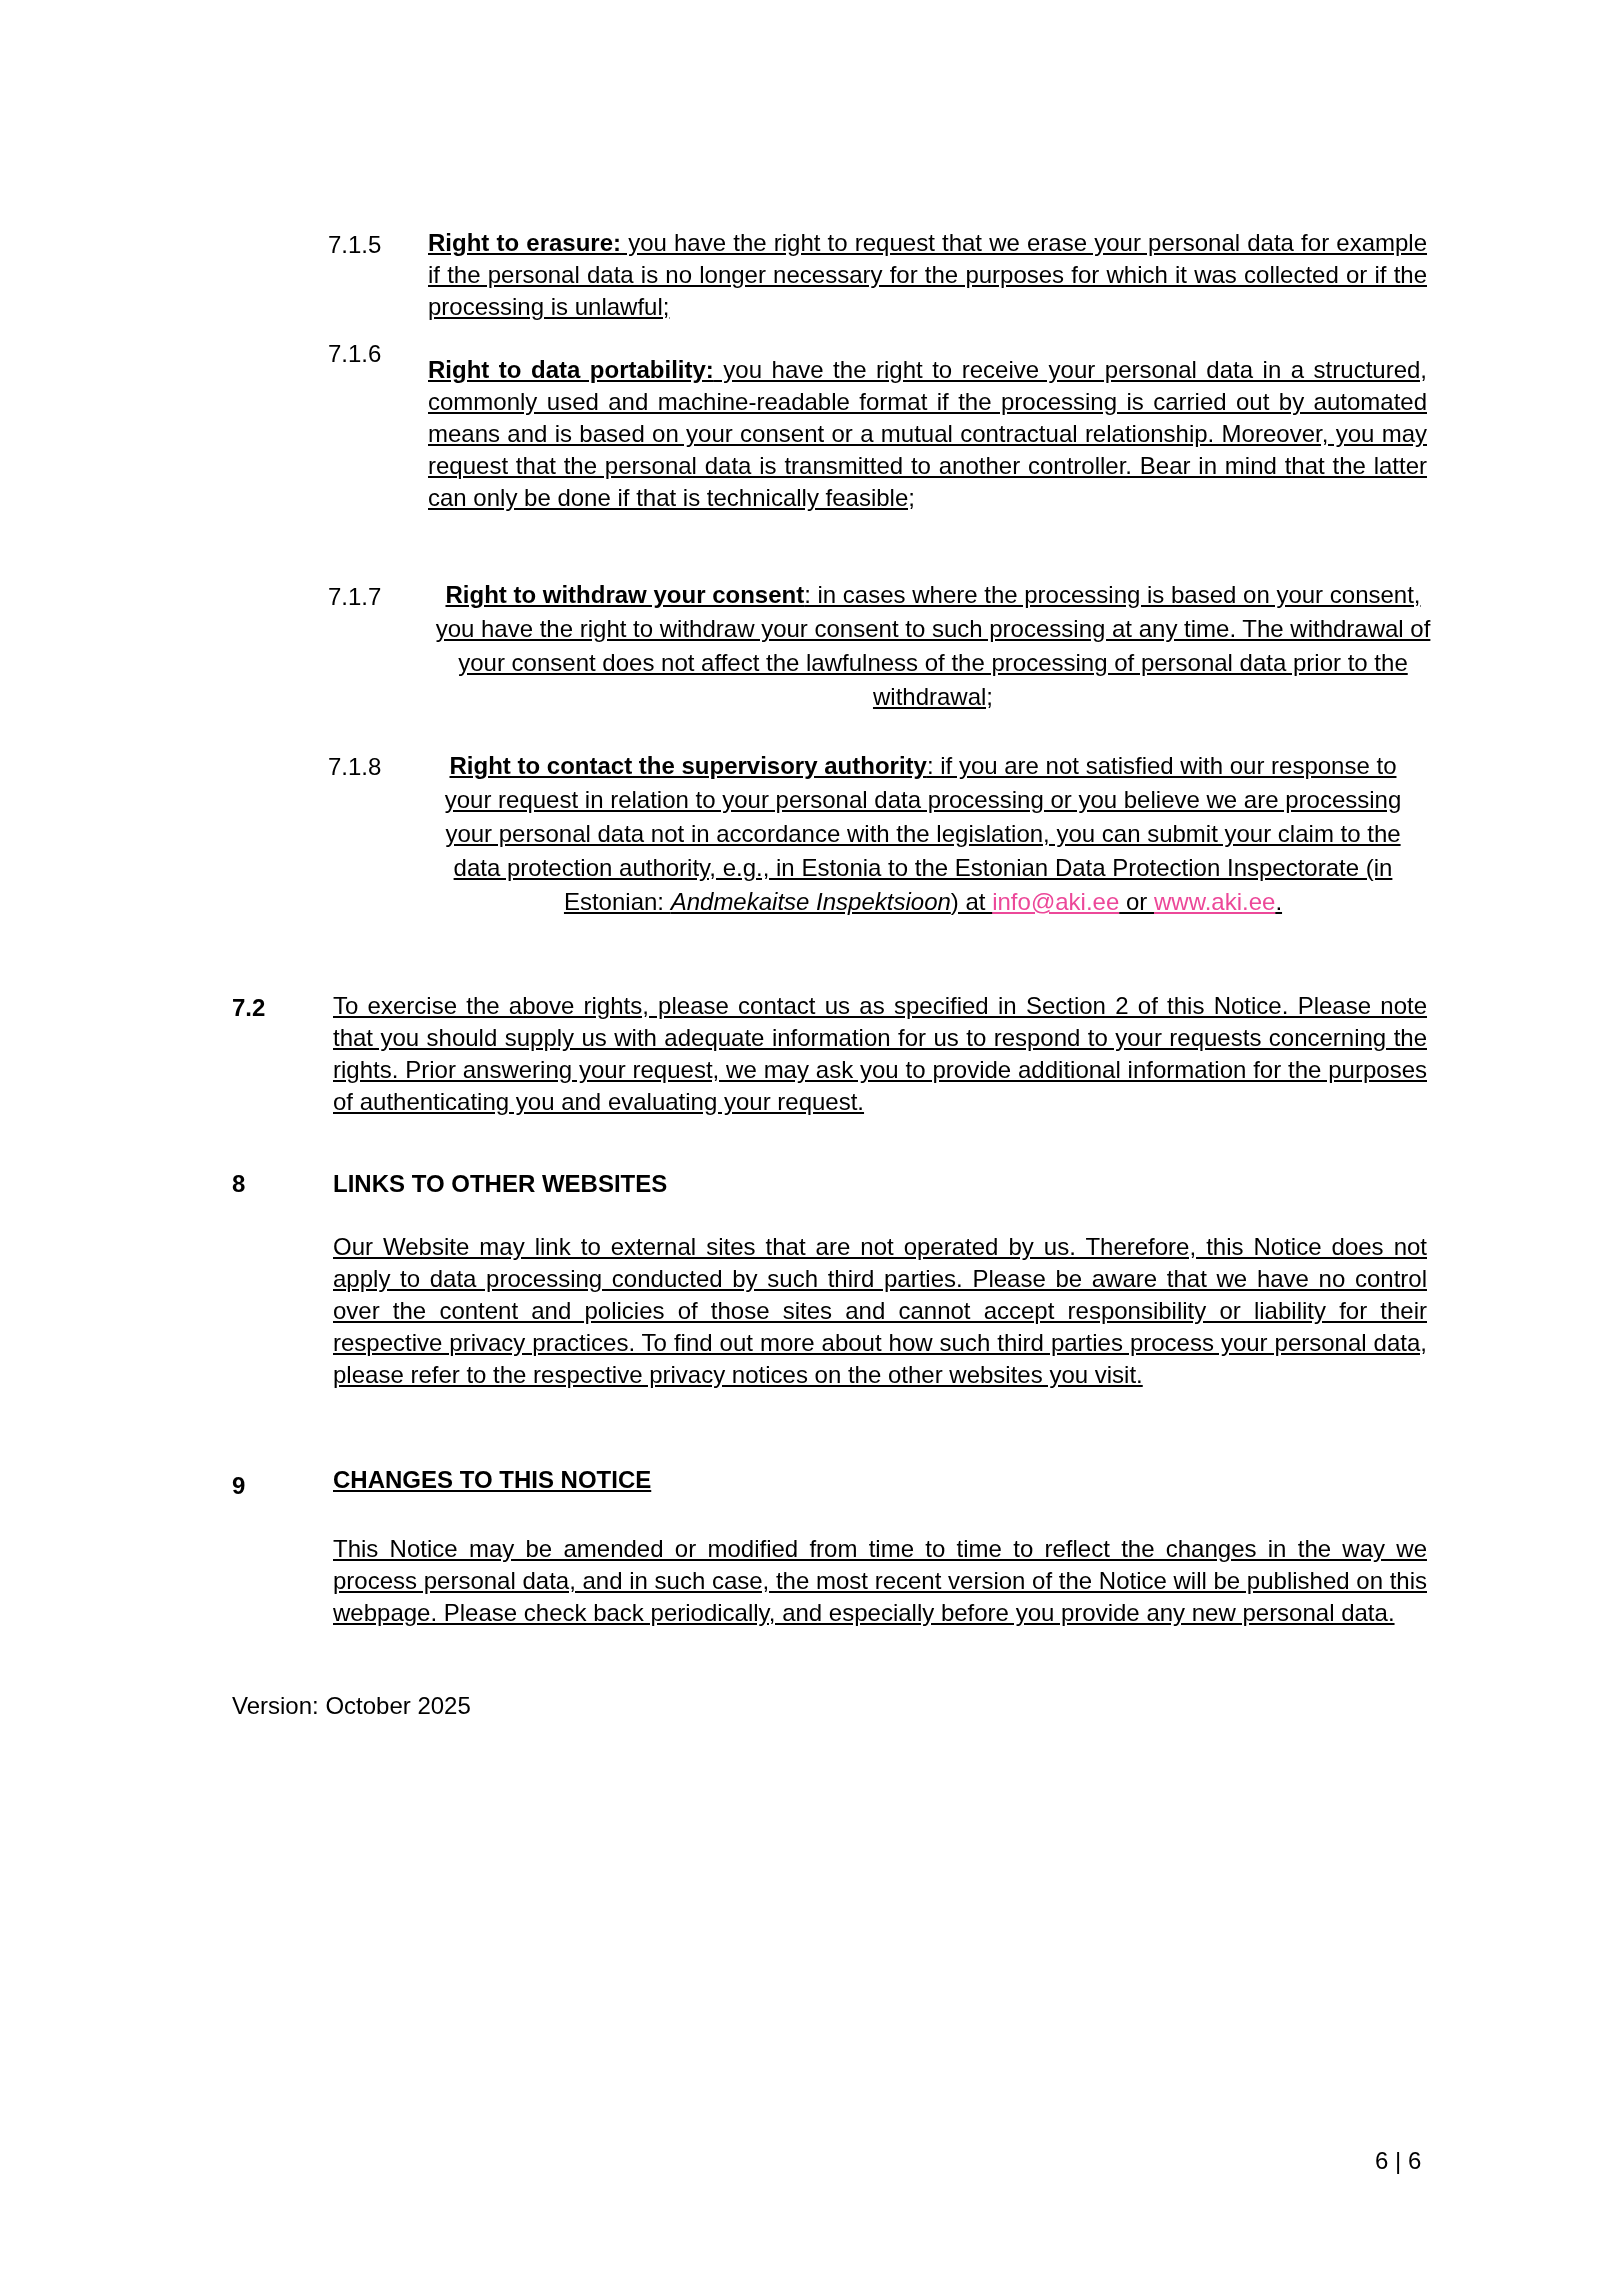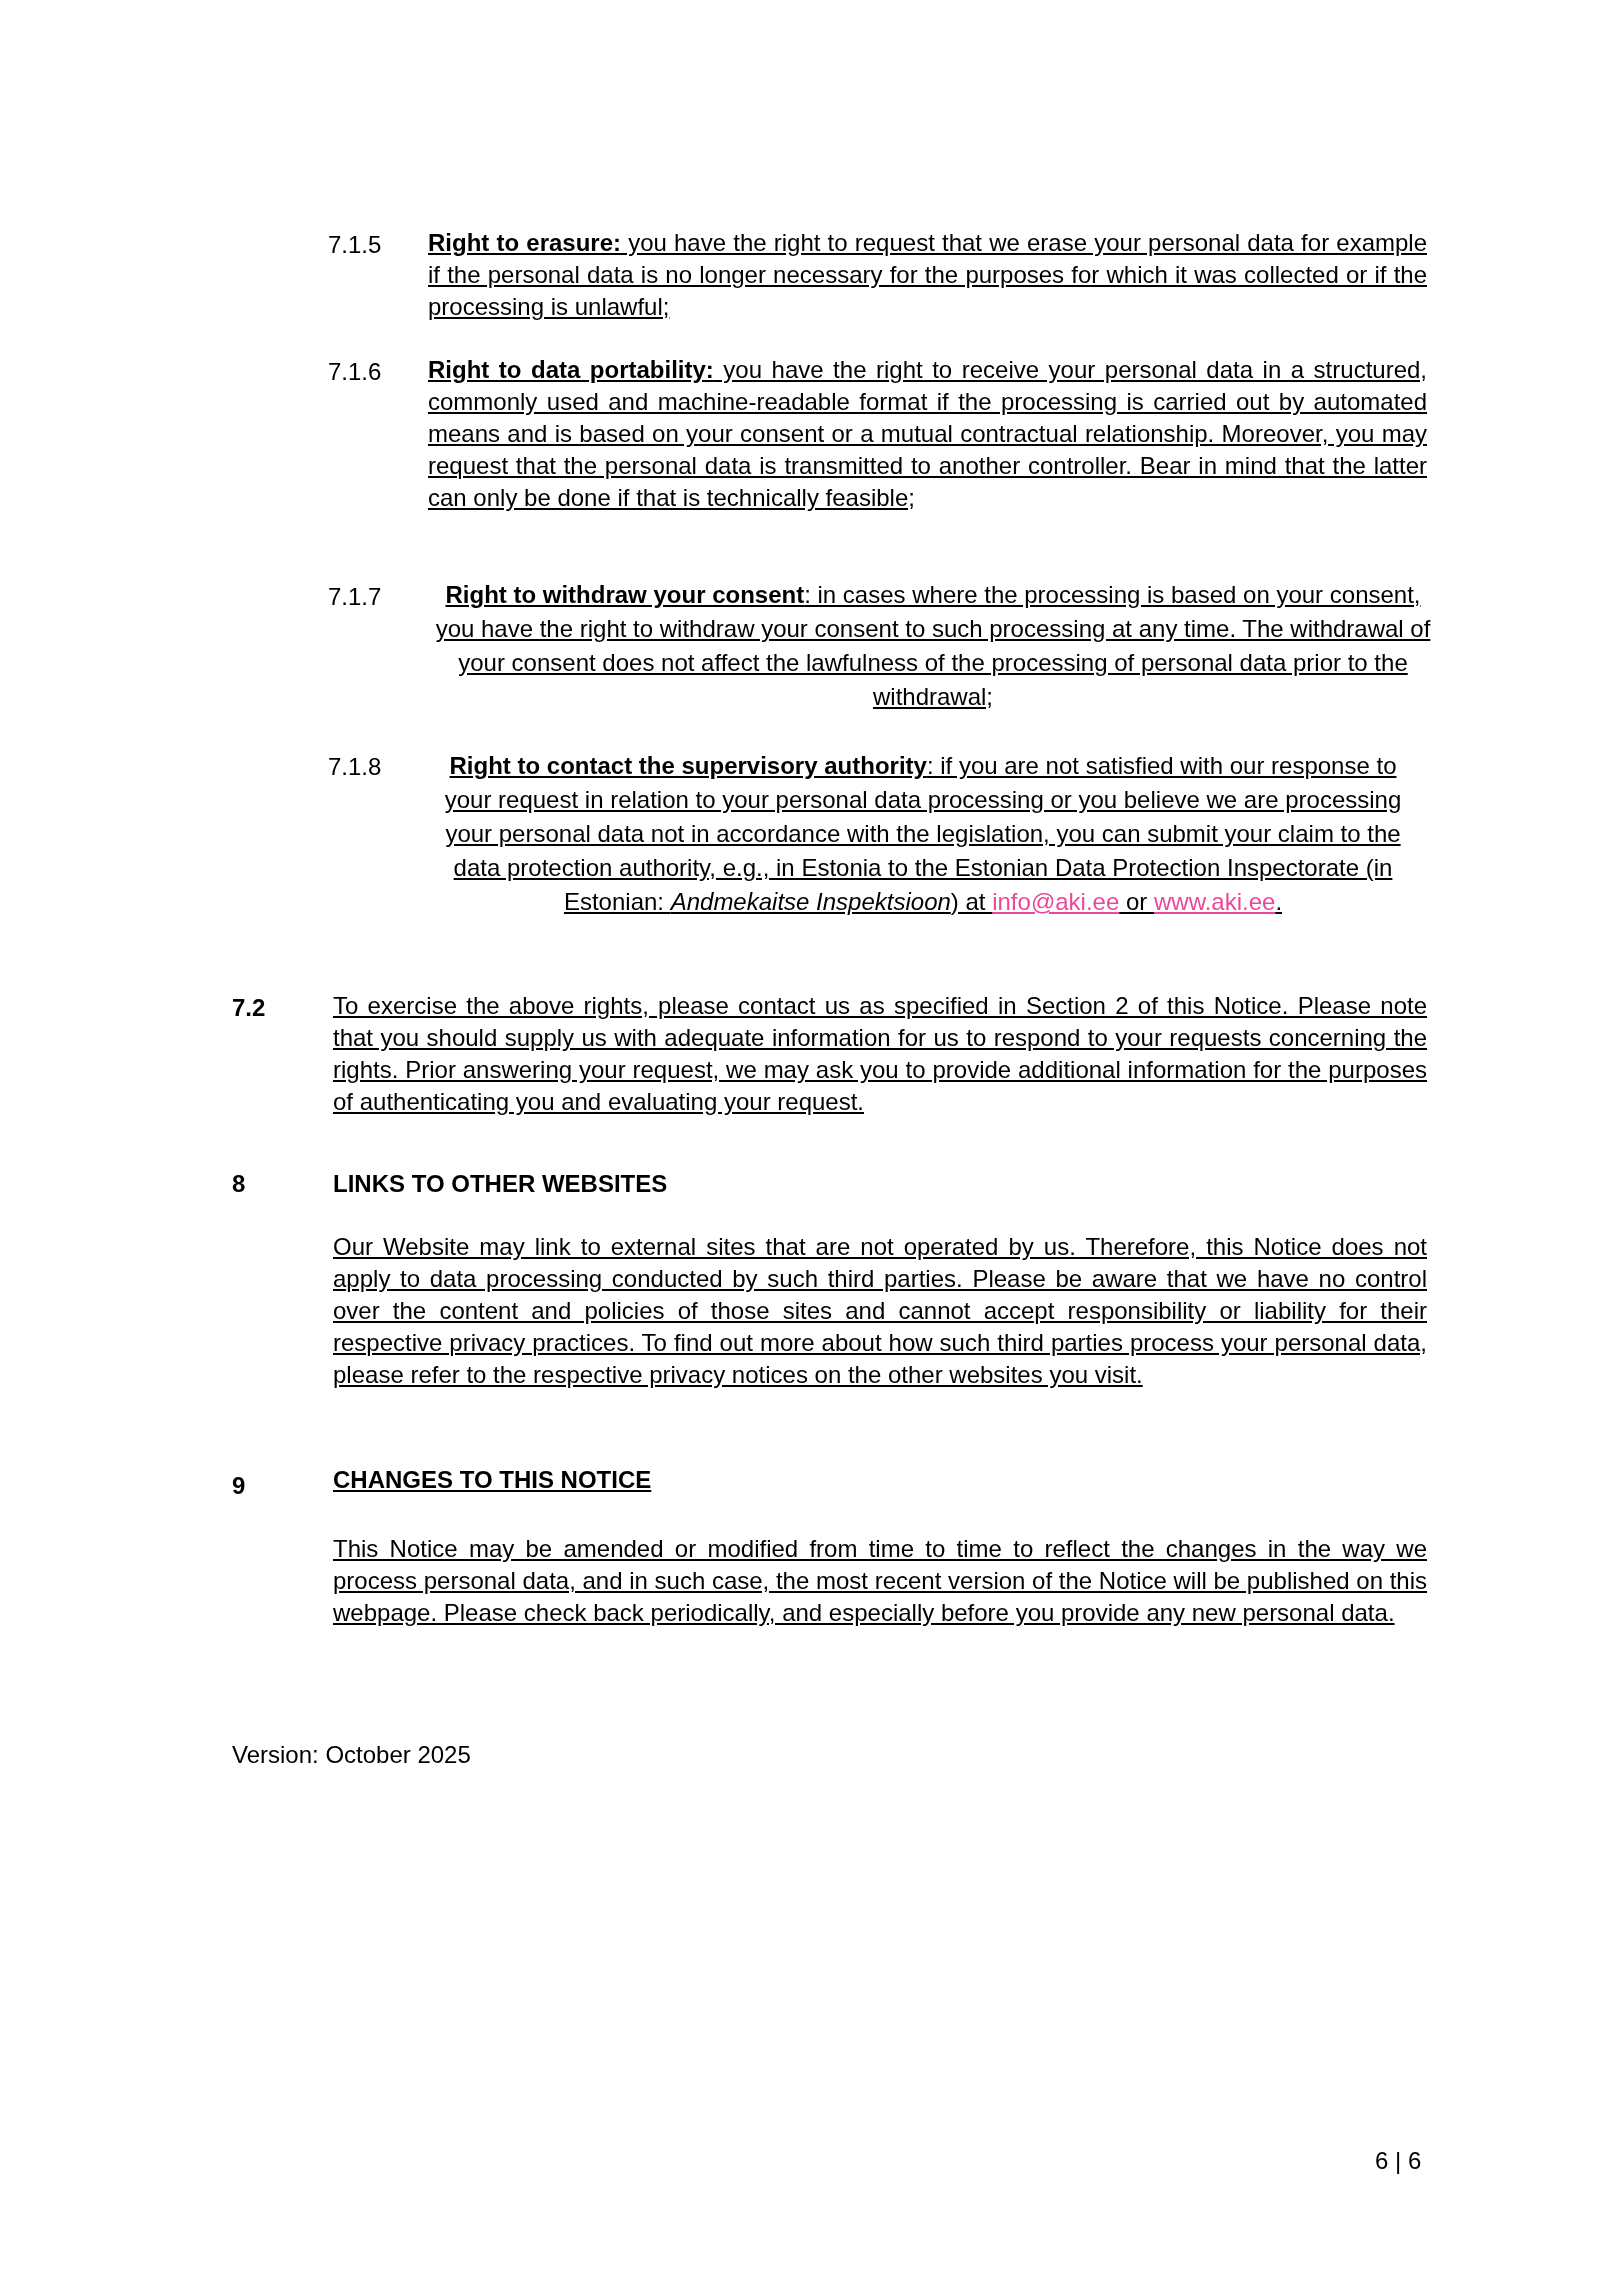--- a/index.html
+++ b/index.html
@@ -11,36 +11,36 @@
   b, .bold { font-weight:bold; }
   a { color:#ec4899; text-decoration:underline; }
   i { font-style:italic; }
 </style>
 </head>
 <body>
 
 <div class="num" style="left:328px; top:231px;">7.1.5</div>
 <div class="txt" style="left:428px; top:227px; width:999px;"><span class="bold">Right to erasure:</span><span> you have the right to request that we erase your personal data for example if the personal data is no longer necessary for the purposes for which it was collected or if the processing is unlawful;</span></div>
 
-<div class="num" style="left:328px; top:358px;">7.1.6</div>
+<div class="num" style="left:328px; top:340px;">7.1.6</div>
 <div class="txt" style="left:428px; top:354px; width:999px;"><span class="bold">Right to data portability:</span><span> you have the right to receive your personal data in a structured, commonly used and machine-readable format if the processing is carried out by automated means and is based on your consent or a mutual contractual relationship. Moreover, you may request that the personal data is transmitted to another controller. Bear in mind that the latter can only be done if that is technically feasible;</span></div>
 
 <div class="num" style="left:328px; top:583px;">7.1.7</div>
 <div class="txt loose" style="left:428px; top:578px; width:1010px;"><span class="bold">Right to withdraw your consent</span><span>: in cases where the processing is based on your consent, you have the right to withdraw your consent to such processing at any time. The withdrawal of your consent does not affect the lawfulness of the processing of personal data prior to the withdrawal;</span></div>
 
 <div class="num" style="left:328px; top:753px;">7.1.8</div>
 <div class="txt loose" style="left:428px; top:749px; width:990px;"><span class="bold">Right to contact the supervisory authority</span><span>: if you are not satisfied with our response to your request in relation to your personal data processing or you believe we are processing your personal data not in accordance with the legislation, you can submit your claim to the data protection authority, e.g., in Estonia to the Estonian Data Protection Inspectorate (in Estonian: </span><i>Andmekaitse Inspektsioon</i><span>) at </span><a href="#">info@aki.ee</a><span> or </span><a href="#">www.aki.ee</a><span>.</span></div>
 
 <div class="num bold" style="left:232px; top:994px;">7.2</div>
 <div class="txt" style="left:333px; top:990px; width:1094px;">To exercise the above rights, please contact us as specified in Section 2 of this Notice. Please note that you should supply us with adequate information for us to respond to your requests concerning the rights. Prior answering your request, we may ask you to provide additional information for the purposes of authenticating you and evaluating your request.</div>
 
 <div class="num bold" style="left:232px; top:1170px;">8</div>
 <div class="num bold" style="left:333px; top:1170px;">LINKS TO OTHER WEBSITES</div>
 <div class="txt" style="left:333px; top:1231px; width:1094px;">Our Website may link to external sites that are not operated by us. Therefore, this Notice does not apply to data processing conducted by such third parties. Please be aware that we have no control over the content and policies of those sites and cannot accept responsibility or liability for their respective privacy practices. To find out more about how such third parties process your personal data, please refer to the respective privacy notices on the other websites you visit.</div>
 
 <div class="num bold" style="left:232px; top:1472px;">9</div>
 <div class="num bold" style="left:333px; top:1466px;text-decoration:underline;">CHANGES TO THIS NOTICE</div>
 <div class="txt" style="left:333px; top:1533px; width:1094px;">This Notice may be amended or modified from time to time to reflect the changes in the way we process personal data, and in such case, the most recent version of the Notice will be published on this webpage. Please check back periodically, and especially before you provide any new personal data.</div>
 
-<div class="num" style="left:232px; top:1741px;text-align:center;">Version: October 2025</div>
+<div class="num" style="left:232px; top:1692px;text-align:center;">Version: October 2025</div>
 
 <div class="num" style="left:1375px; top:2147px;">6 | 6</div>
 
 
 </body></html>

